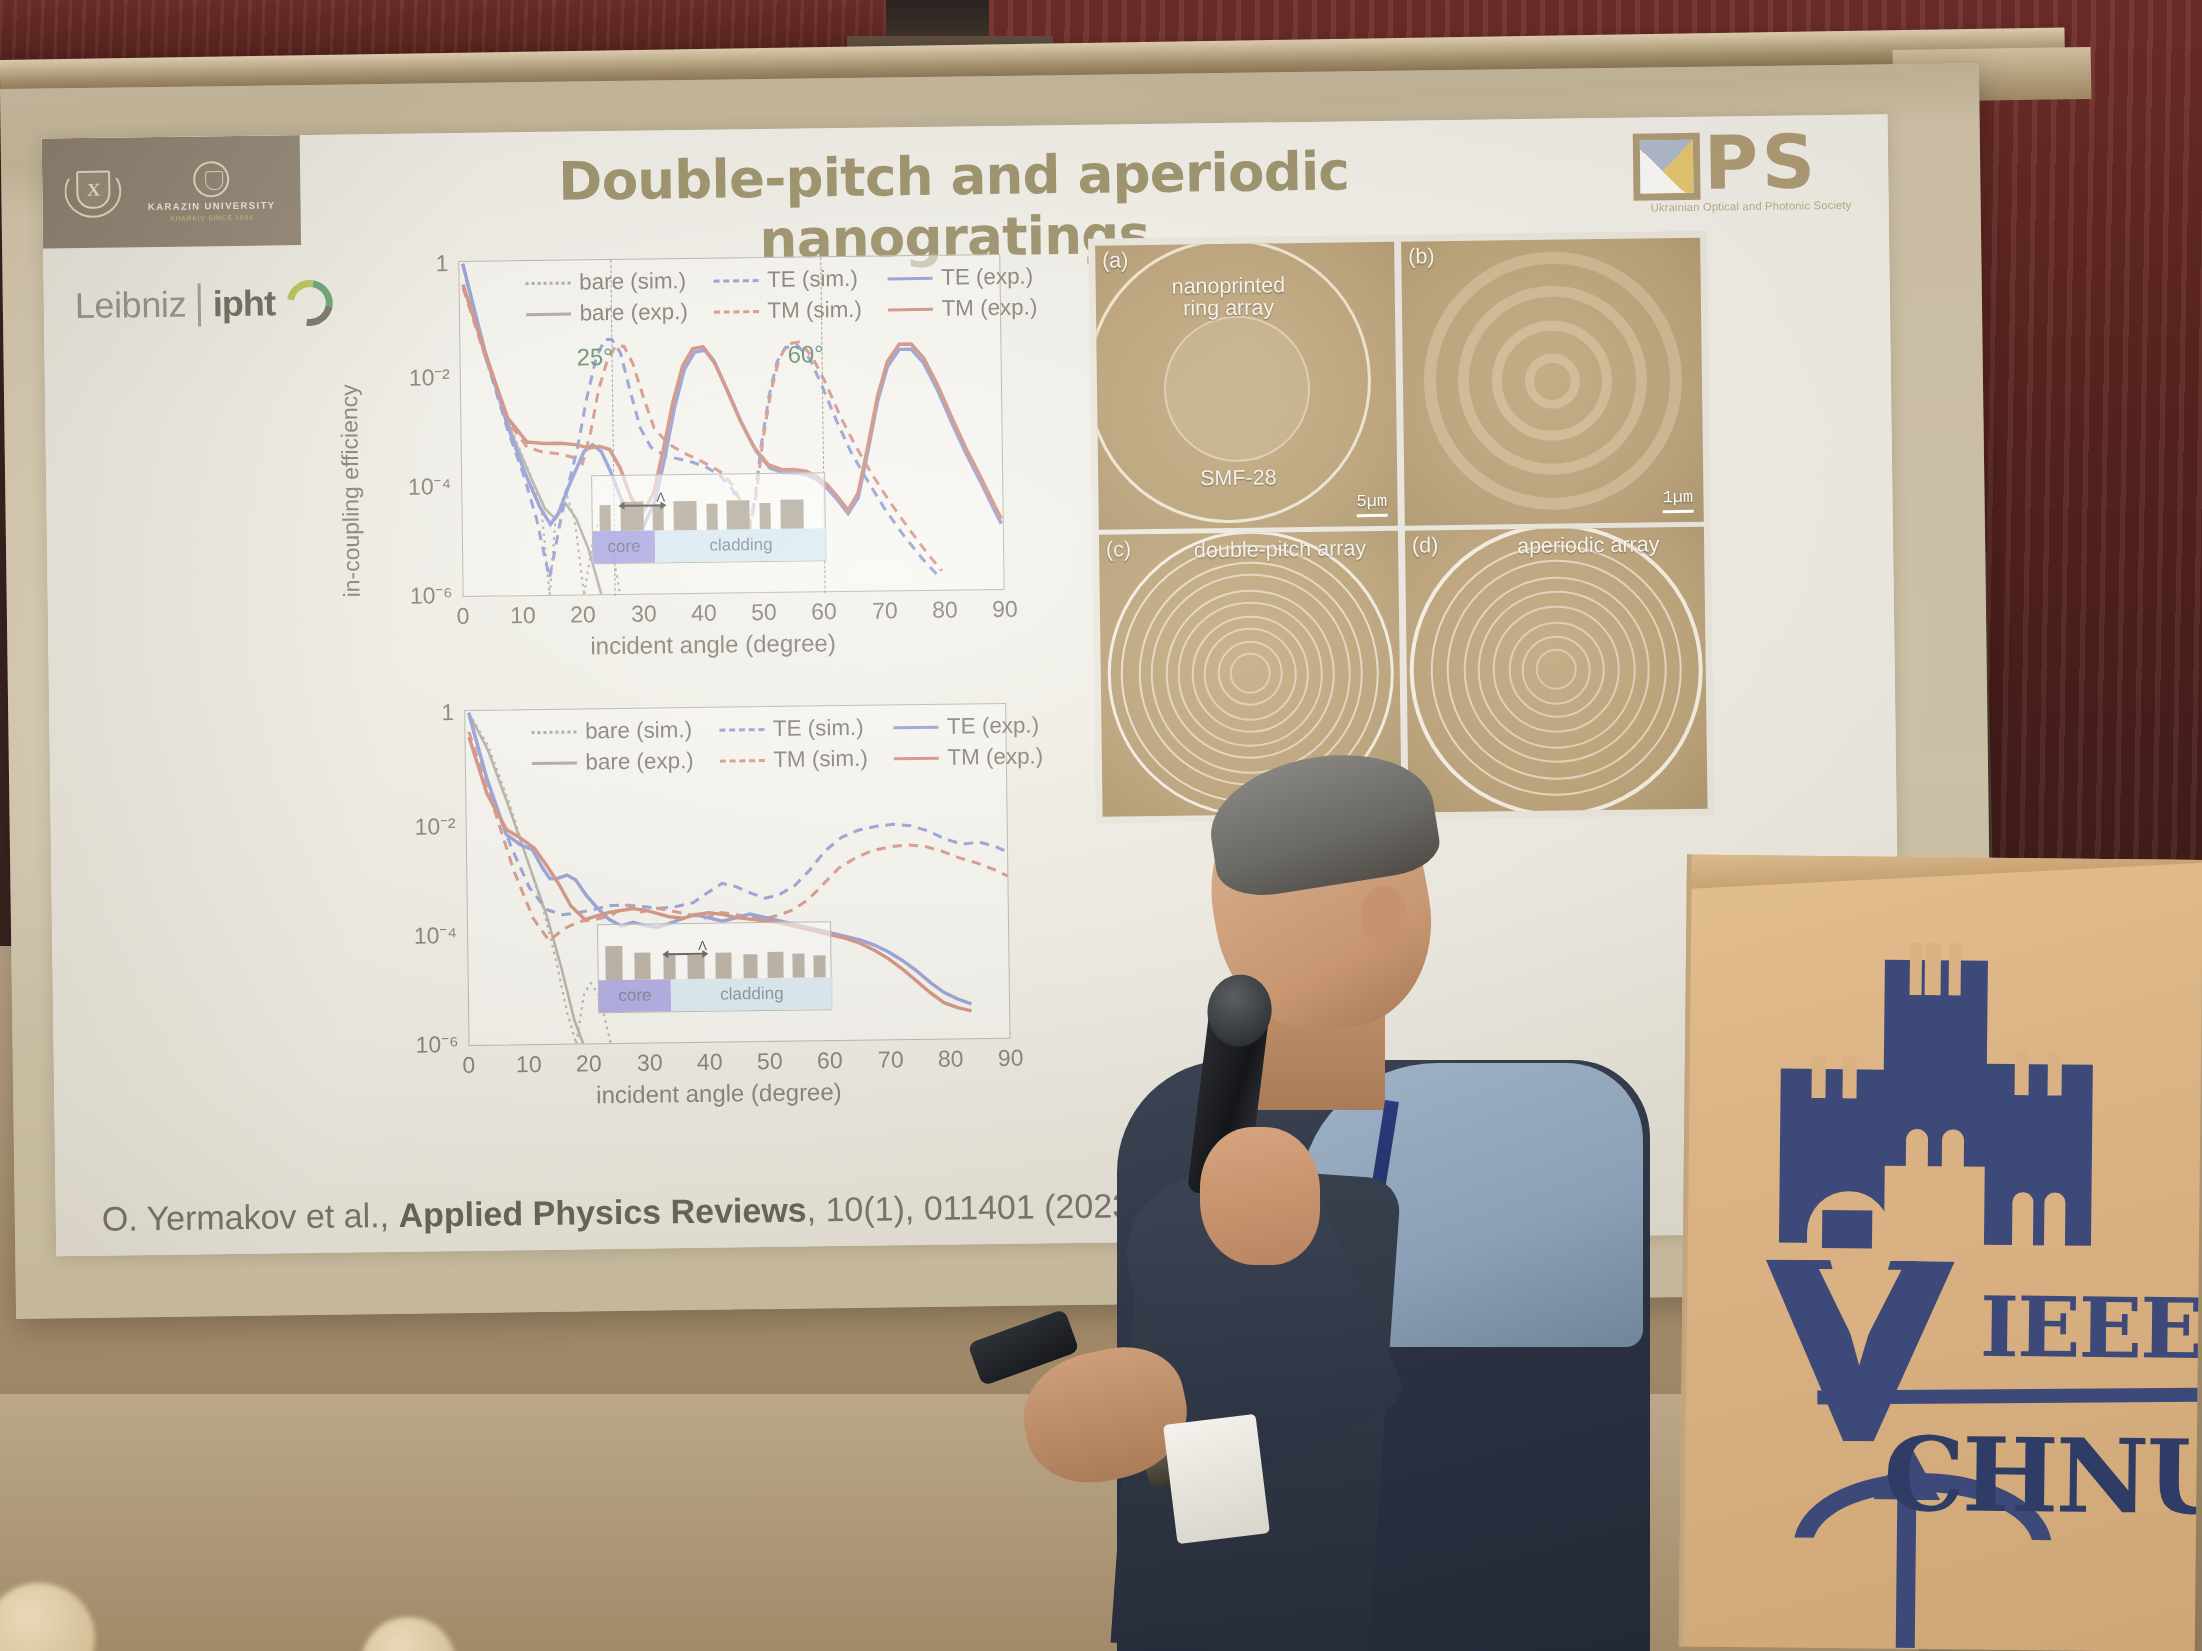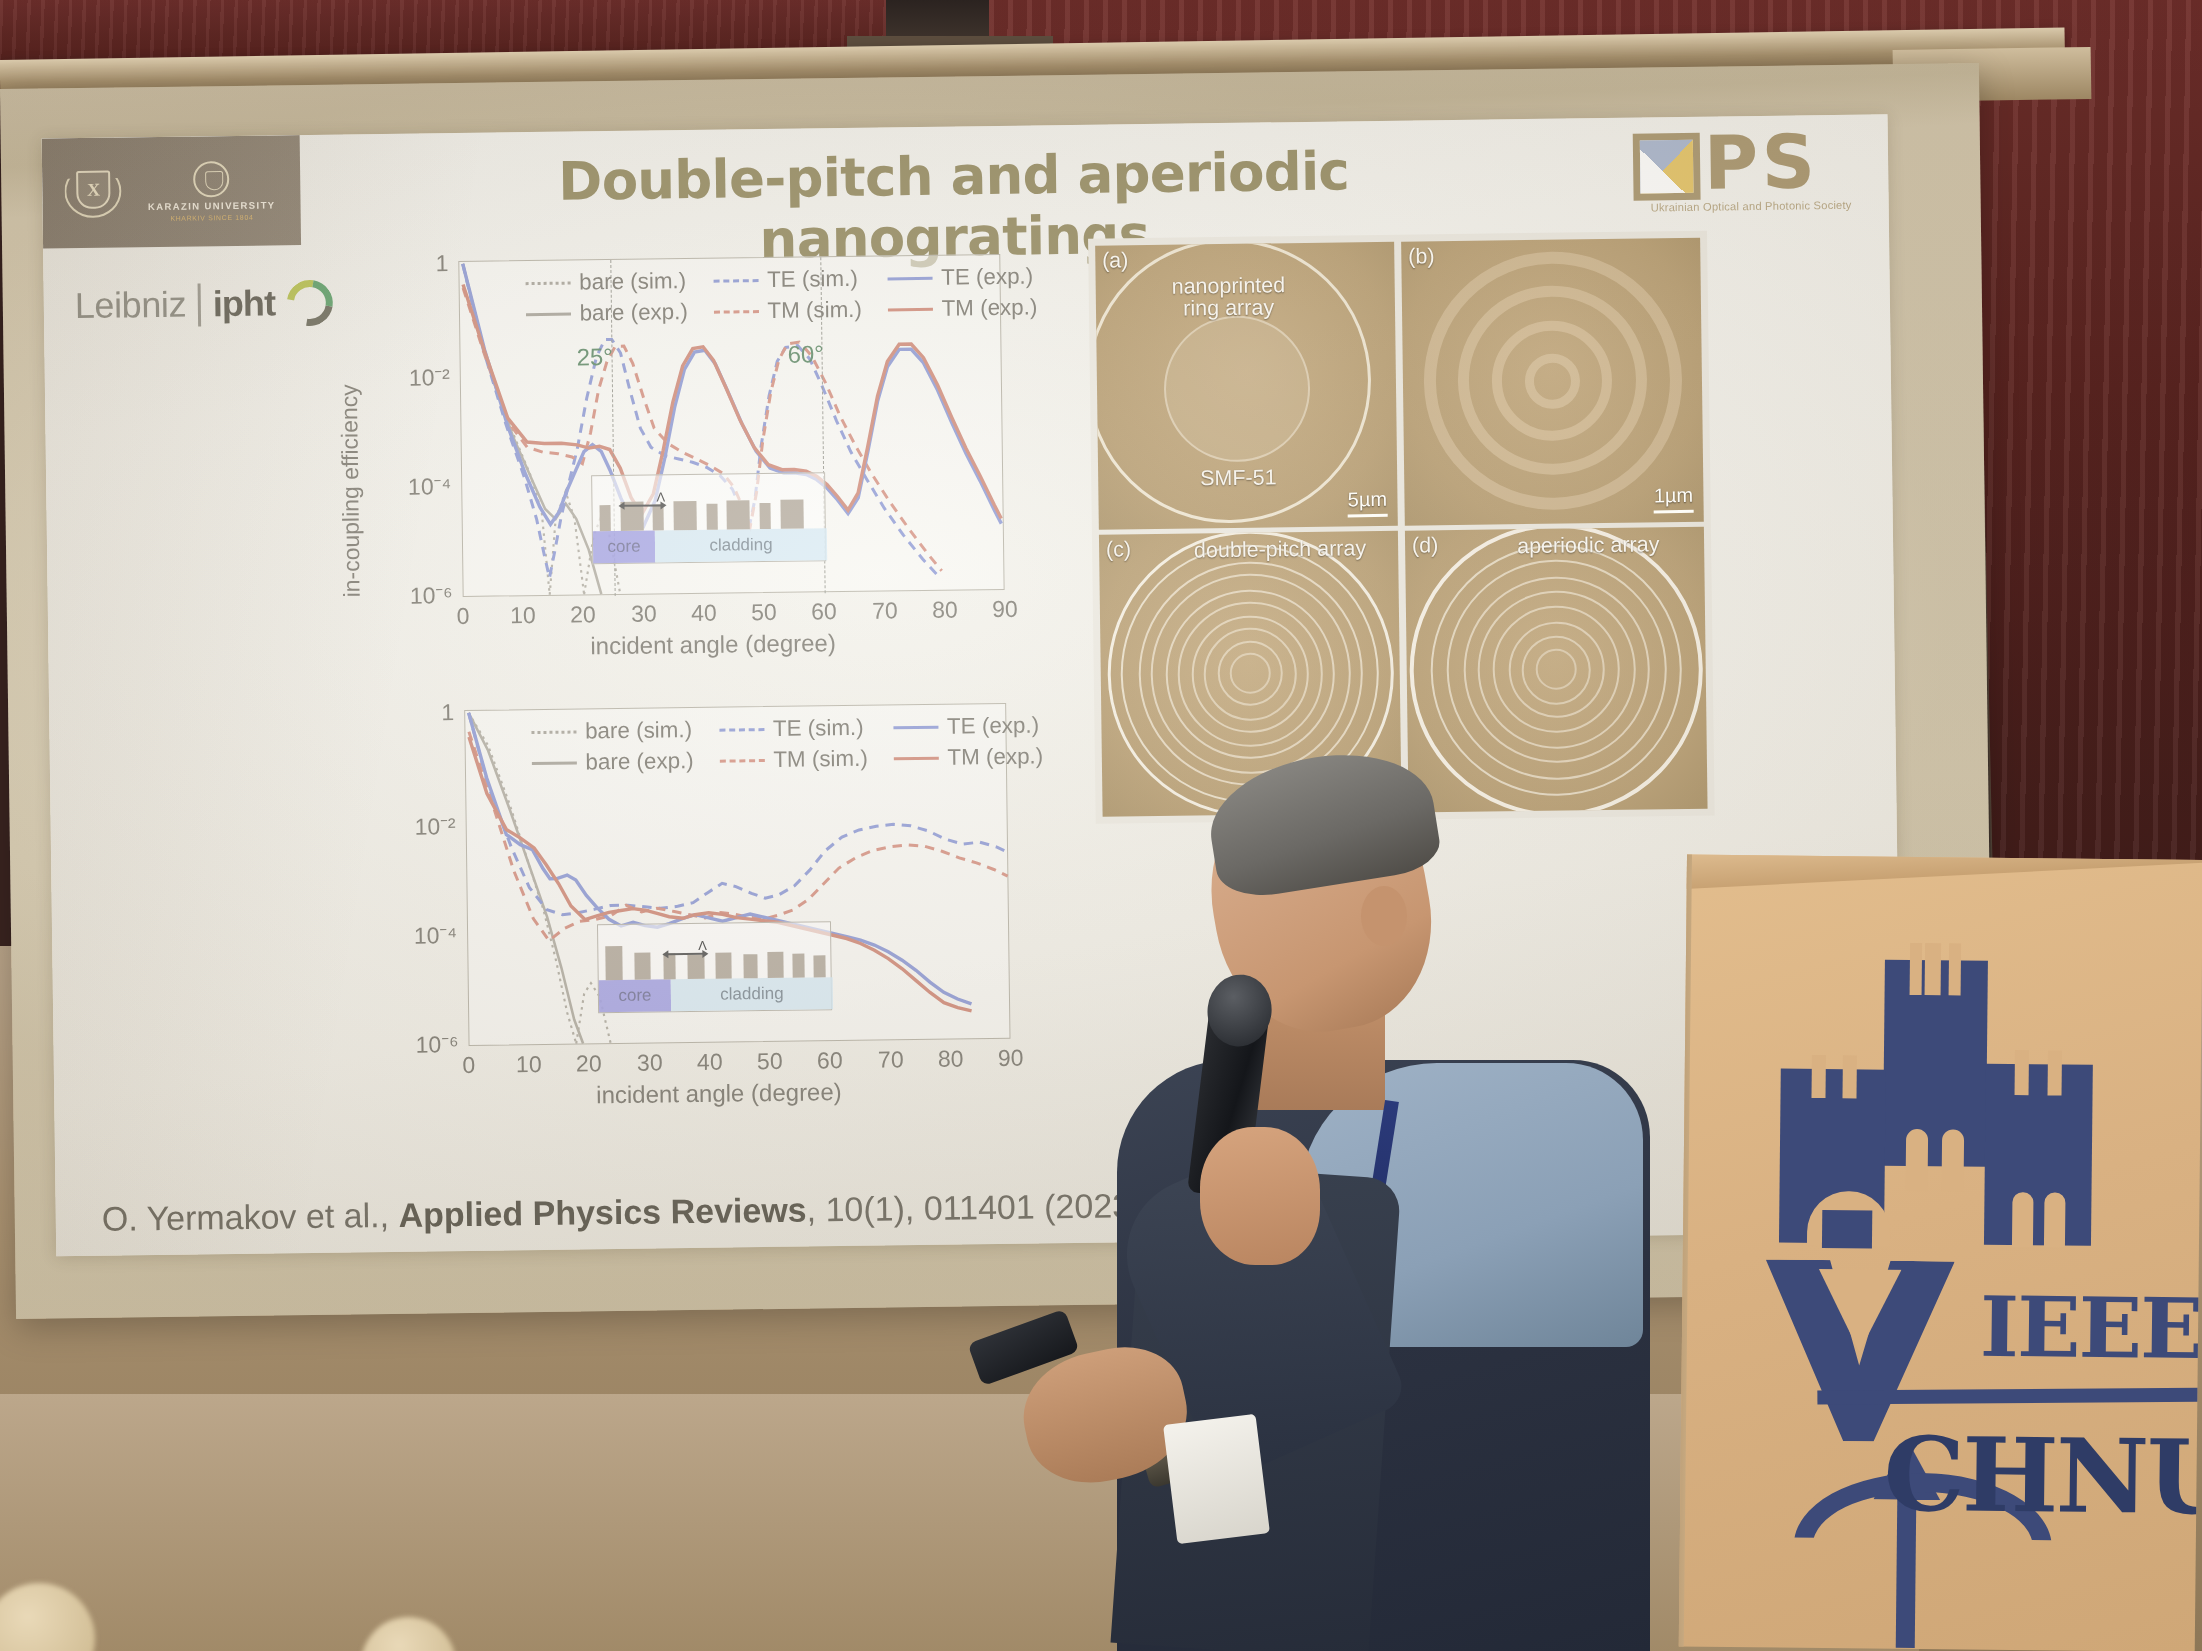--- a/index.html
+++ b/index.html
@@ -233,22 +233,22 @@
     position:absolute; background:#ece9e1; padding:6.9px;
   }
   .semcell {
     position:absolute; overflow:hidden;
     background:radial-gradient(ellipse at 50% 45%, #c3a87c, #b59a6d 70%, #a88f63 100%);
   }
   .semlabel {
     position:absolute; color:#f6f3ec; font-size:21.5px; z-index:5; text-shadow:0 0.9px 1.7px rgba(0,0,0,.4);
   }
   .semscale {
-    position:absolute; right:10.3px; bottom:8.6px; color:#fdfcf7; font-size:20px; z-index:5;
-    text-align:right; text-shadow:0 0.9px 1.7px rgba(0,0,0,.5);
+    position:absolute; right:10.3px; bottom:8.6px; color:#fdfcf7; font-size:17px; z-index:5;
+    text-align:right; text-shadow:0 0.9px 1.7px rgba(0,0,0,.5);font-family:Liberation Mono, monospace;
   }
   .semscale i { display:block; height:3.4px; background:#fdfcf7; margin-top:2.6px; }
   .ring { position:absolute; border-radius:50%; border-style:solid; }
 
   .citation {
     position:absolute; left:46px; bottom:17px; font-size:34px; color:#6f6c63; white-space:nowrap;
   }
   .citation b { color:#5c594f; }
 
   
@@ -630,21 +630,21 @@
       <div class="xlabel" style="left:258px; top:382px;">incident angle (degree)</div>
     </div>
 
     <div class="sempanel" style="left:1045px; top:114px; width:619px; height:585px;">
 
       <div class="semcell" style="left:6.9px; top:6.9px; width:299px; height:284px;">
         <div class="ring" style="left:-10.3px; top:-5.2px; width:284px; height:284px; border-width:3.4px; border-color:#efe6d2;"></div>
         <div class="ring" style="left:67px; top:72px; width:146px; height:146px; border-width:2.6px; border-color:rgba(240,232,212,.55); background:rgba(210,190,155,.35);"></div>
         <div class="semlabel" style="left:6.9px; top:3.4px;">(a)</div>
         <div class="semlabel" style="left:76px; top:31px; text-align:center; line-height:1.05;">nanoprinted<br>ring array</div>
-        <div class="semlabel" style="left:102px; top:222px;">SMF-51</div>
+        <div class="semlabel" style="left:102px; top:222px;">SMF-28</div>
         <div class="semscale">
           <span>5µm</span><i></i>
         </div>
       </div>
 
       <div class="semcell" style="left:313px; top:6.9px; width:299px; height:284px;">
         <div class="ring" style="left:20.6px;  top:12px;  width:258px; height:258px; border-width:12px; border-color:rgba(230,208,176,.45);"></div>
         <div class="ring" style="left:55px;  top:46px;  width:189px; height:189px; border-width:11.2px; border-color:rgba(232,210,178,.45);"></div>
         <div class="ring" style="left:89px; top:81px;  width:120px; height:120px; border-width:10.3px; border-color:rgba(234,212,180,.45);"></div>
         <div class="ring" style="left:122px; top:114px; width:55px;  height:55px;  border-width:9.5px; border-color:rgba(236,214,182,.45);"></div>

